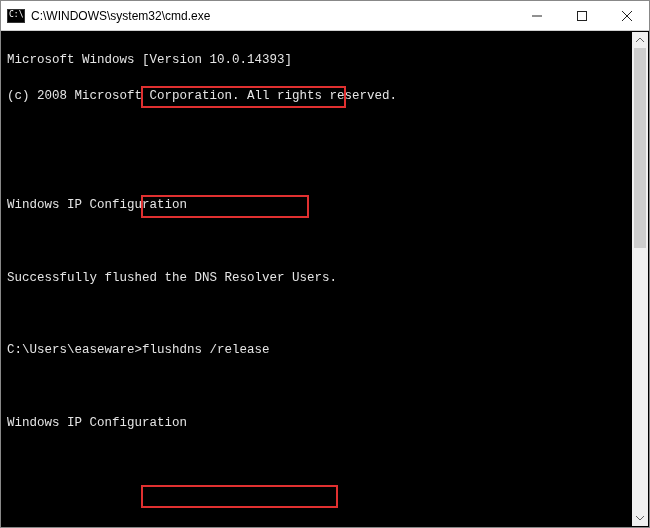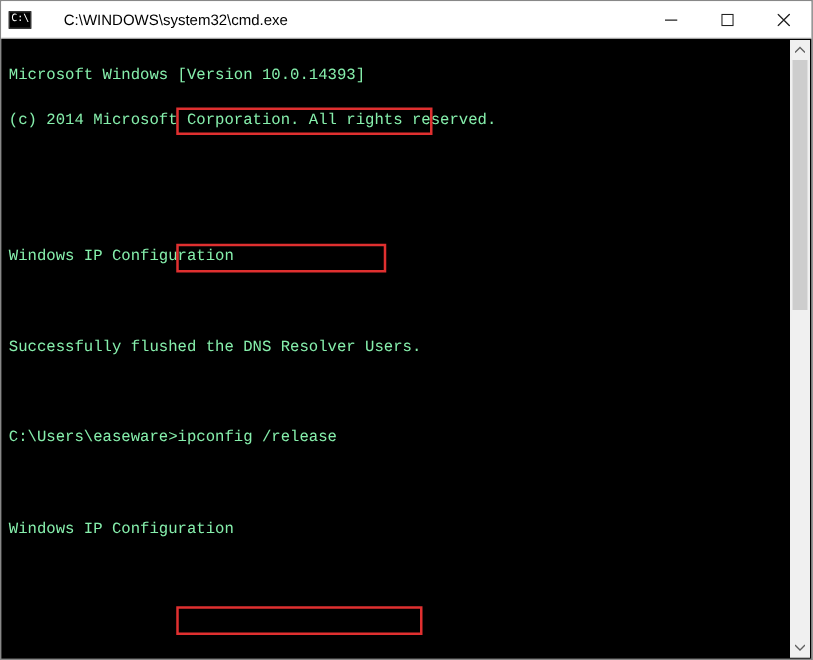--- a/index.html
+++ b/index.html
@@ -21,21 +21,20 @@
     flex-direction: column;
   }
   .titlebar {
     height: 30px;
     background: #fff;
     display: flex;
     align-items: center;
     padding-left: 6px;
     border-bottom: 1px solid #d0d0d0;
     flex: 0 0 auto;
-    gap: 20px;
   }
   .titlebar .icon {
     width: 18px; height: 14px;
     background: #000;
     border: 1px solid #333;
     position: relative;
     margin-right: 6px;
   }
   .titlebar .icon::after {
     content: "C:\\";
@@ -59,21 +58,21 @@
     display: flex;
     align-items: center;
     justify-content: center;
     font-size: 12px;
     color: #222;
   }
   .titlebar .ctrl svg { display: block; }
   .terminal {
     flex: 1;
     background: #000;
-    color: #86efac;
+    color: #e5e5e5;
     font-family: Consolas, "Courier New", monospace;
     font-size: 12.5px;
     line-height: 1.45;
     padding: 2px 6px 6px 6px;
     position: relative;
     overflow: hidden;
     white-space: pre;
   }
   .terminal .line { display: block; }
   .highlight-box {
@@ -130,28 +129,28 @@
       <div class="ctrl">
         <svg width="10" height="10">
             <path d="M0 0 L10 10 M10 0 L0 10" stroke="#222" stroke-width="1"></path>
           </svg>
       </div>
     </div>
   </div>
 
   <div class="terminal">
 <span class="line">Microsoft Windows [Version 10.0.14393]</span>
-<span class="line">(c) 2014 Microsoft Corporation. All rights reserved.</span>
+<span class="line">(c) 2008 Microsoft Corporation. All rights reserved.</span>
 <span class="line"> </span>
 <span class="line"> </span>
 <span class="line">Windows IP Configuration</span>
 <span class="line"> </span>
 <span class="line">Successfully flushed the DNS Resolver Users.</span>
 <span class="line"> </span>
-<span class="line"><span>C:\Users\easeware&gt;</span><span>ipconfig /release</span></span>
+<span class="line"><span>C:\Users\easeware&gt;</span><span>flushdns /release</span></span>
 <span class="line"> </span>
 <span class="line">Windows IP Configuration</span>
 <span class="line"> </span>
 <span class="line"> </span>
 
 
 
 
 
 

